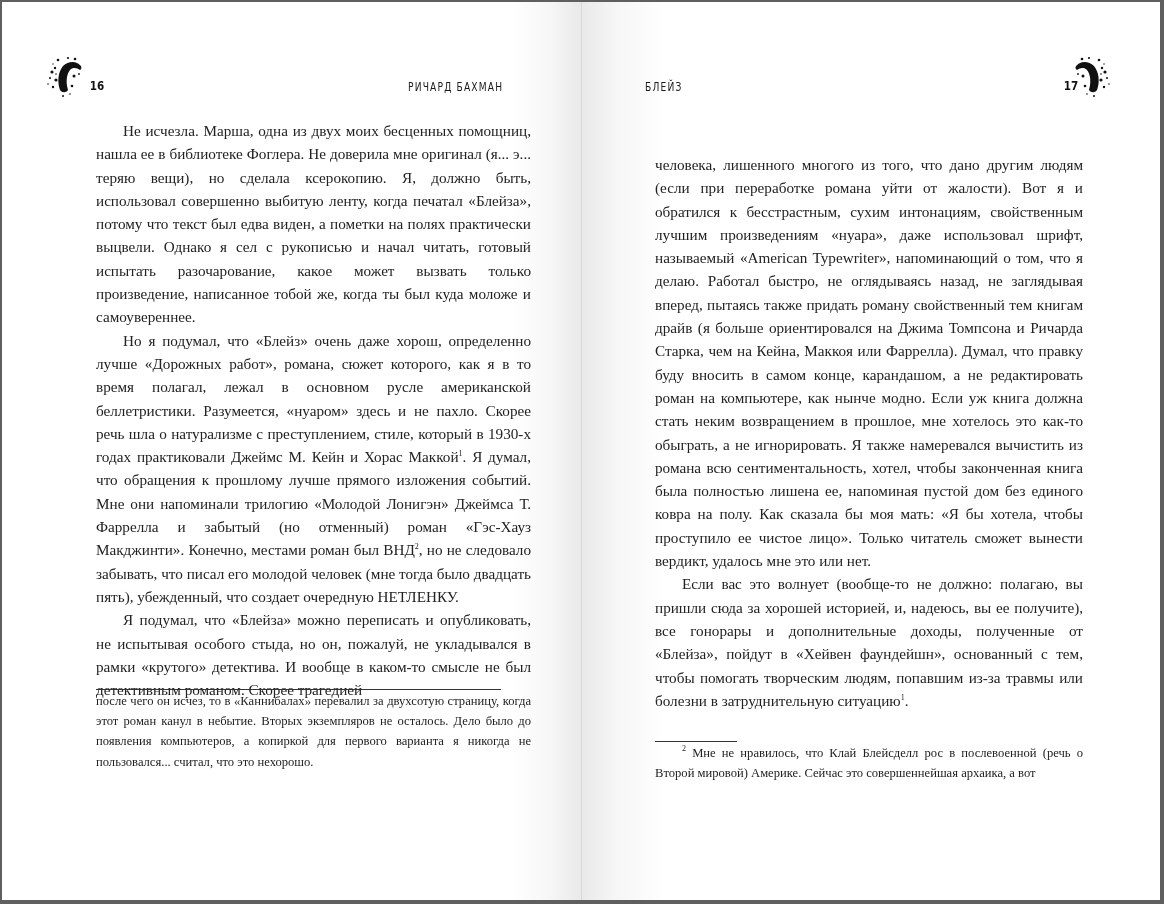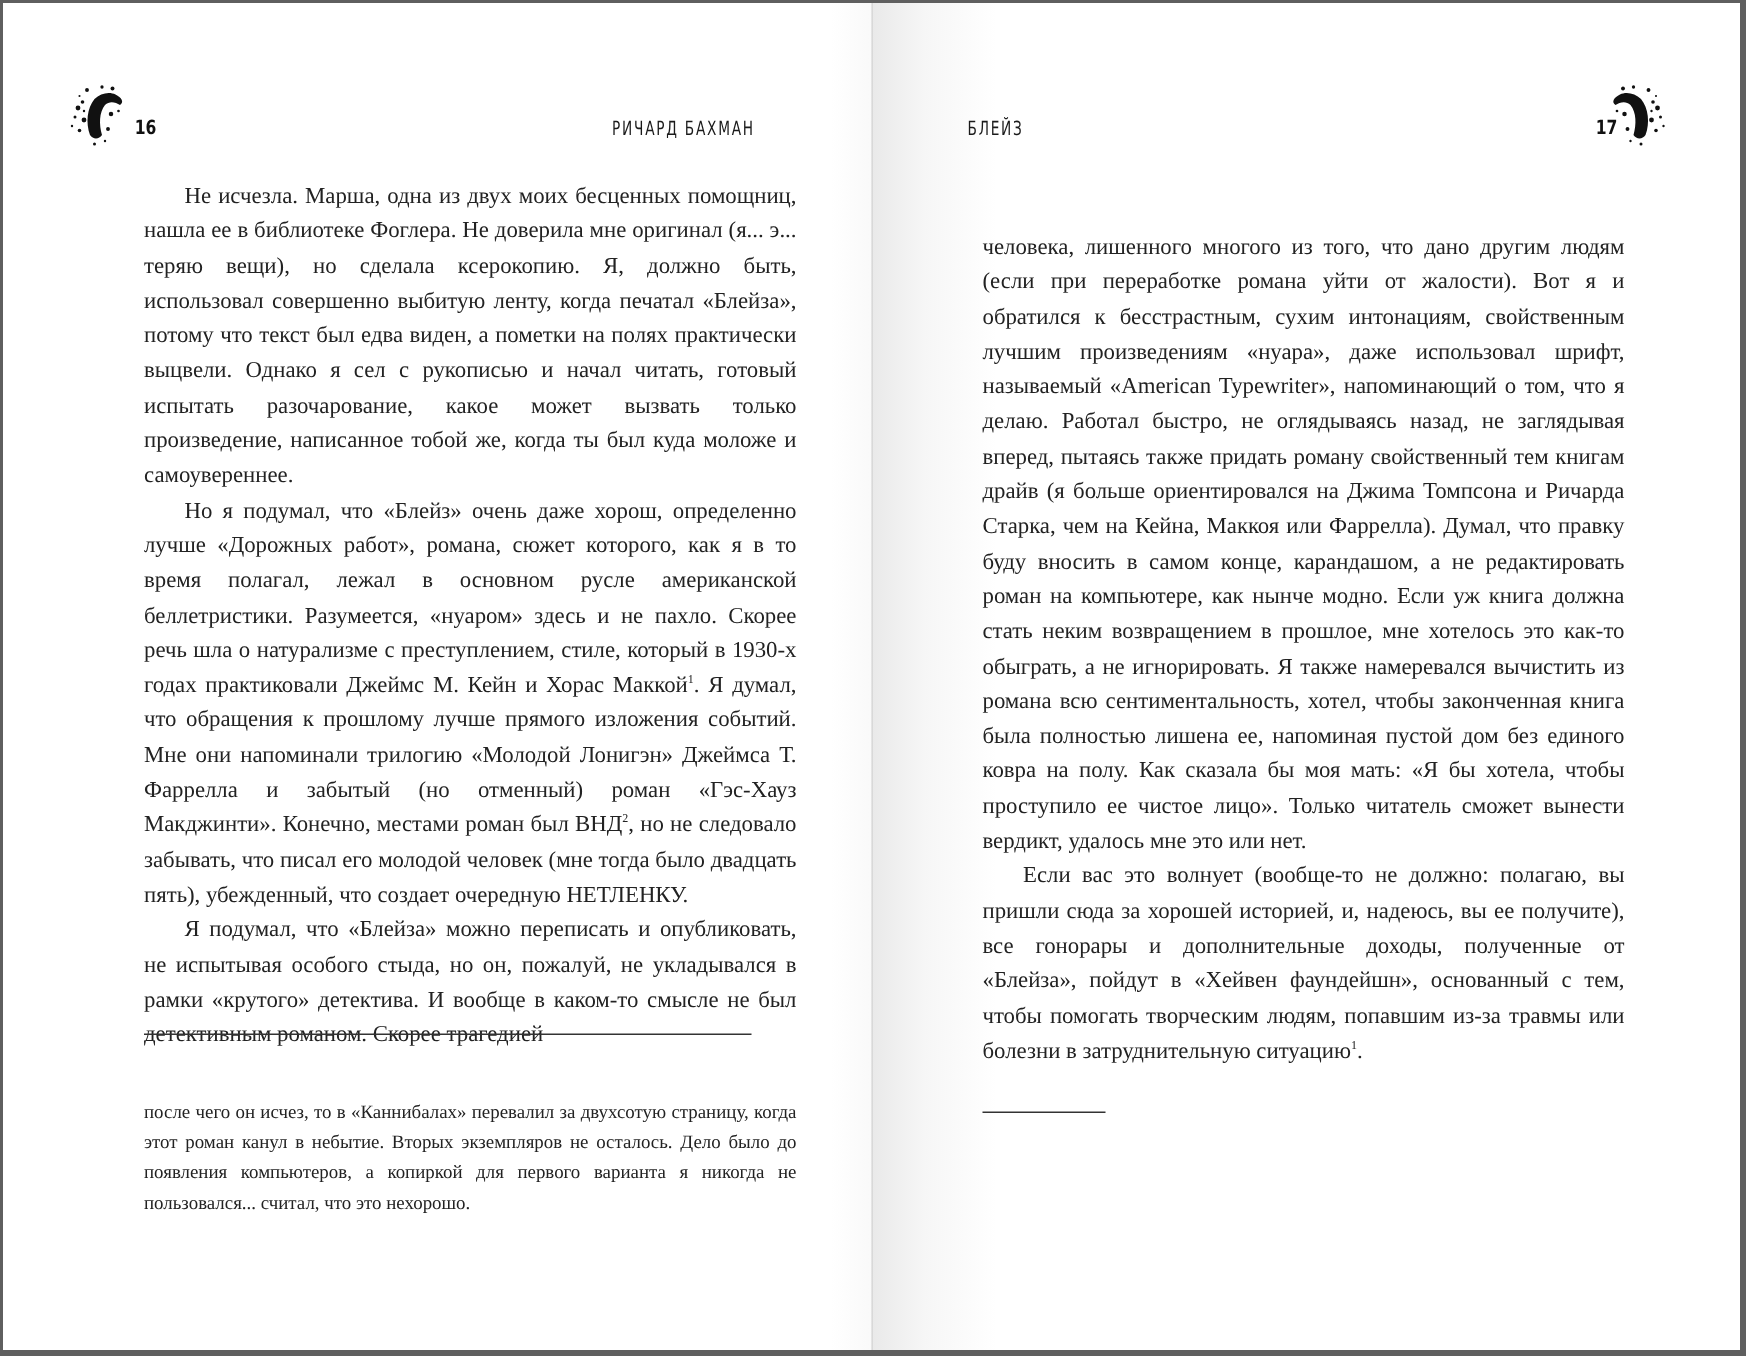--- a/index.html
+++ b/index.html
@@ -11,21 +11,21 @@
   .spread {
     position: absolute; left: 2px; top: 2px;
     width: 1158px; height: 898px;
     background: #ffffff;
     overflow: hidden;
   }
   .page {
     position: absolute; top: 0; height: 898px;
   }
   .page.left { left: 0; width: 579px;
-    background: linear-gradient(to right, #ffffff 0%, #ffffff 88%, #f6f6f6 95%, #e9e9e9 100%); padding-left: 48px; }
+    background: linear-gradient(to right, #ffffff 0%, #ffffff 88%, #f6f6f6 95%, #e9e9e9 100%); }
   .page.right { left: 579px; width: 697px;
     background: linear-gradient(to left, #ffffff 0%, #ffffff 88%, #f6f6f6 95%, #e9e9e9 100%); }
   .gutter-line {
     position: absolute; left: 579px; top: 0; width: 1px; height: 898px; background: #d8d8d8;
   }
   .runhead {
     position: absolute; top: 77px;
     font-family: "DejaVu Sans Condensed", "DejaVu Sans", sans-serif;
     font-size: 13px; letter-spacing: 1.5px; color: #1a1a1a;
     transform: scaleX(0.78); transform-origin: left center;
@@ -43,21 +43,21 @@
     text-align: justify;
   }
   .body p { margin: 0; text-indent: 27px; }
   .body p.cont { text-indent: 0; }
   .rule { position: absolute; height: 1px; background: #333; }
   .notes {
     position: absolute; font-family: "Liberation Serif", serif;
     font-size: 12.6px; line-height: 20.2px; color: #222; text-align: justify;
   }
   .notes p { margin: 0; text-indent: 27px; }
-  .notes p.cont { text-indent: 0; margin-top: 40px; }
+  .notes p.cont { text-indent: 0; }
   sup { font-size: 8px; vertical-align: 6px; line-height: 0; }
 </style>
 </head>
 <body>
 
 <div class="spread">
 
   <div class="page left">
     <svg class="splat" style="left:42px; top:48px;" width="50" height="50" viewBox="0 0 50 50">
       <g fill="#111">
@@ -120,17 +120,18 @@
       </g>
     </svg>
 
     <div class="body" style="left:74px; top:117px; width:428px;margin-top:34px;">
       <p class="cont">человека, лишенного многого из того, что дано другим людям (если при переработке романа уйти от жалости). Вот я и обратился к бесстрастным, сухим интонациям, свойственным лучшим произведениям «нуара», даже использовал шрифт, называемый «American Typewriter», напоминающий о том, что я делаю. Работал быстро, не оглядываясь назад, не заглядывая вперед, пытаясь также придать роману свойственный тем книгам драйв (я больше ориентировался на Джима Томпсона и Ричарда Старка, чем на Кейна, Маккоя или Фаррелла). Думал, что правку буду вносить в самом конце, карандашом, а не редактировать роман на компьютере, как нынче модно. Если уж книга должна стать неким возвращением в прошлое, мне хотелось это как-то обыграть, а не игнорировать. Я также намеревался вычистить из романа всю сентиментальность, хотел, чтобы законченная книга была полностью лишена ее, напоминая пустой дом без единого ковра на полу. Как сказала бы моя мать: «Я бы хотела, чтобы проступило ее чистое лицо». Только читатель сможет вынести вердикт, удалось мне это или нет.</p>
       <p><span>Если вас это волнует (вообще-то не должно: полагаю, вы пришли сюда за хорошей историей, и, надеюсь, вы ее получите), все гонорары и дополнительные доходы, полученные от «Блейза», пойдут в «Хейвен фаундейшн», основанный с тем, чтобы помогать творческим людям, попавшим из-за травмы или болезни в затруднительную ситуацию</span><sup>1</sup><span>.</span></p>
     </div>
 
     <div class="rule" style="left:74px; top:739px; width:82px;"></div>
     <div class="notes" style="left:74px; top:741px; width:428px;">
+      <p><sup>2</sup><span> Мне не нравилось, что Клай Блейсделл рос в послевоенной (речь о Второй мировой) Америке. Сейчас это совершеннейшая архаика, а вот</span></p>
     </div>
   </div>
 
   <div class="gutter-line"></div>
 </div>
 
 </body></html>

